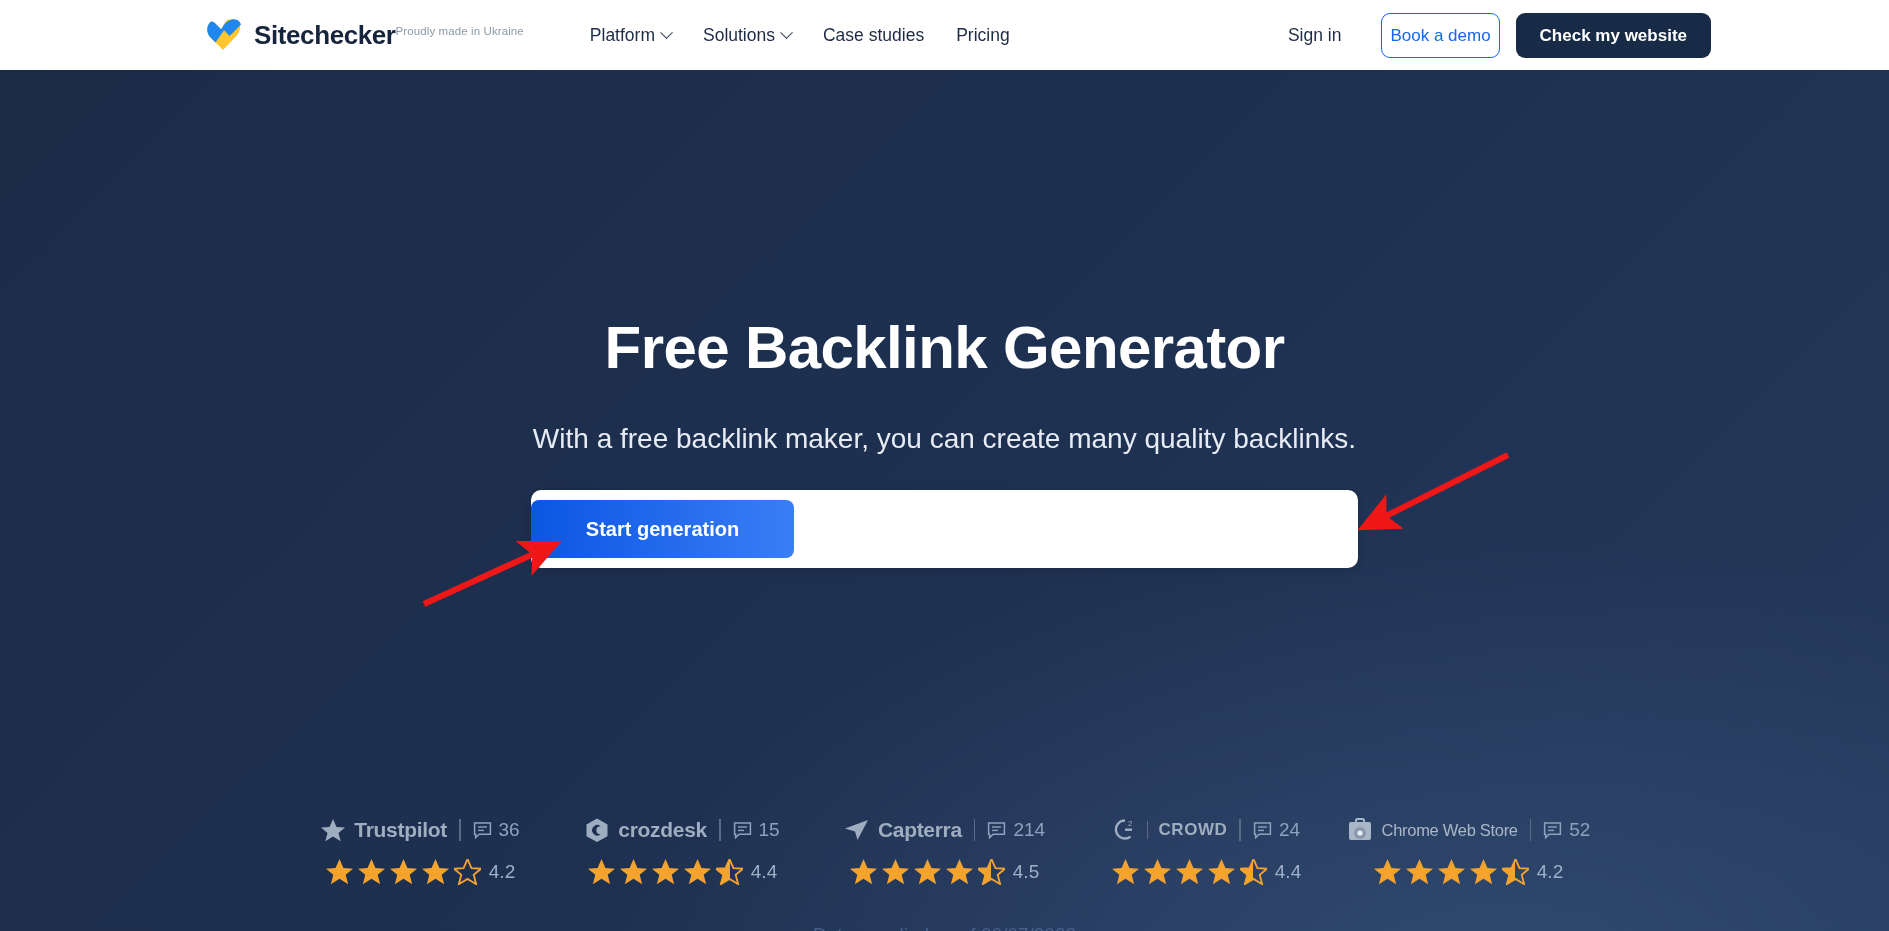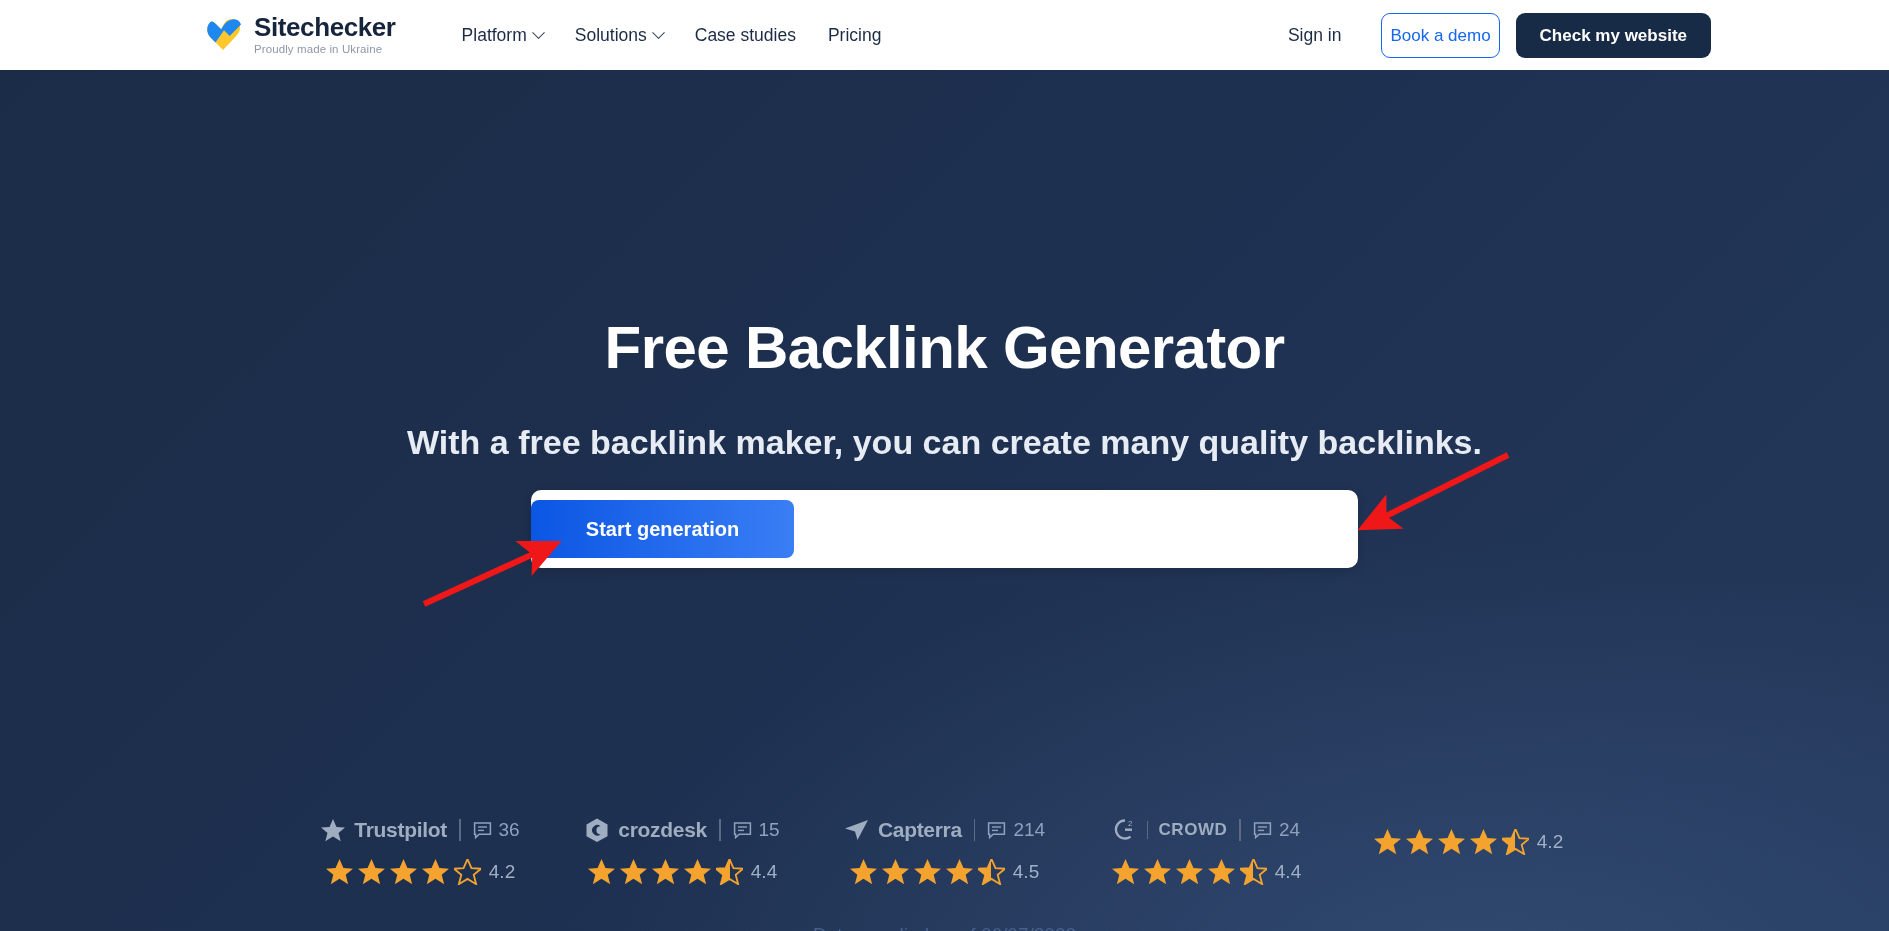--- a/index.html
+++ b/index.html
@@ -26,21 +26,21 @@
     z-index: 5;
   }
   .logo-wrap {
     display: flex;
     align-items: center;
     margin-left: 205px;
     gap: 11px;
     text-decoration: none;
   }
   .logo-mark { width: 38px; height: 34px; flex: 0 0 auto; }
-  .logo-text { display: flex; flex-direction: column; line-height: 1; }
+  .logo-text { display: flex; flex-direction: row; line-height: 1; }
   .logo-title {
     font-size: 26px;
     font-weight: bold;
     color: #16243c;
     letter-spacing: -0.4px;
   }
   .logo-sub {
     font-size: 11.5px;
     color: #8d98a8;
     margin-top: 4px;
@@ -134,23 +134,23 @@
     font-size: 60px;
     font-weight: bold;
     color: #ffffff;
     letter-spacing: -0.6px;
   }
   .hero-sub {
     position: absolute;
     top: 353px;
     width: 100%;
     text-align: center;
-    font-size: 34px;
+    font-size: 28px;
     color: #e7ecf4;
-    font-weight: 700;
+    font-weight: 400;
   }
 
   
   .search-shell {
     position: absolute;
     top: 420px;
     left: 531px;
     width: 827px;
     height: 78px;
     background: #ffffff;
@@ -457,20 +457,38 @@
                 <stop offset="50%" stop-color="transparent"></stop>
               </linearGradient>
             </defs>
           <polygon points="12,0 15.5,8 24,8.6 17.5,14 19.7,22.3 12,17.6 4.3,22.3 6.5,14 0,8.6 8.5,8" fill="url(#hf4)" stroke="#f4a32e" stroke-width="1.6"></polygon>
         </svg>
         <span class="score">4.4</span>
       </div>
     </div>
 
     <div class="rating-card">
+      <div class="rating-head">
+        <svg width="26" height="24" viewBox="0 0 26 24">
+          <rect x="2" y="4" width="22" height="18" rx="2" fill="#aab7c8"></rect>
+          <path d="M9 4V2.5a1.5 1.5 0 0 1 1.5-1.5h5A1.5 1.5 0 0 1 17 2.5V4" fill="none" stroke="#aab7c8" stroke-width="2"></path>
+          <circle cx="13" cy="15" r="6" fill="#8b98ab"></circle>
+          <circle cx="13" cy="15" r="2.6" fill="#e9eef5"></circle>
+        </svg>
+        <span class="brand-name chrome">Chrome Web Store</span>
+        <span class="divider-v"></span>
+        <span class="rev-count">
+          <svg width="19" height="17" viewBox="0 0 19 17">
+            <path d="M1.6 1h15.8v11.2H6.2L2.6 15.6v-3.4H1.6z" fill="none" stroke="#8ea2bd" stroke-width="1.5"></path>
+            <line x1="5" y1="5" x2="14" y2="5" stroke="#8ea2bd" stroke-width="1.4"></line>
+            <line x1="5" y1="8.4" x2="11" y2="8.4" stroke="#8ea2bd" stroke-width="1.4"></line>
+          </svg>
+          <span>52</span>
+        </span>
+      </div>
       <div class="stars">
         <svg width="27" height="26" viewBox="0 0 24 23">
             <polygon points="12,0 15.5,8 24,8.6 17.5,14 19.7,22.3 12,17.6 4.3,22.3 6.5,14 0,8.6 8.5,8" fill="#f4a32e"></polygon>
           </svg>
         <svg width="27" height="26" viewBox="0 0 24 23">
             <polygon points="12,0 15.5,8 24,8.6 17.5,14 19.7,22.3 12,17.6 4.3,22.3 6.5,14 0,8.6 8.5,8" fill="#f4a32e"></polygon>
           </svg>
         <svg width="27" height="26" viewBox="0 0 24 23">
             <polygon points="12,0 15.5,8 24,8.6 17.5,14 19.7,22.3 12,17.6 4.3,22.3 6.5,14 0,8.6 8.5,8" fill="#f4a32e"></polygon>
           </svg>

